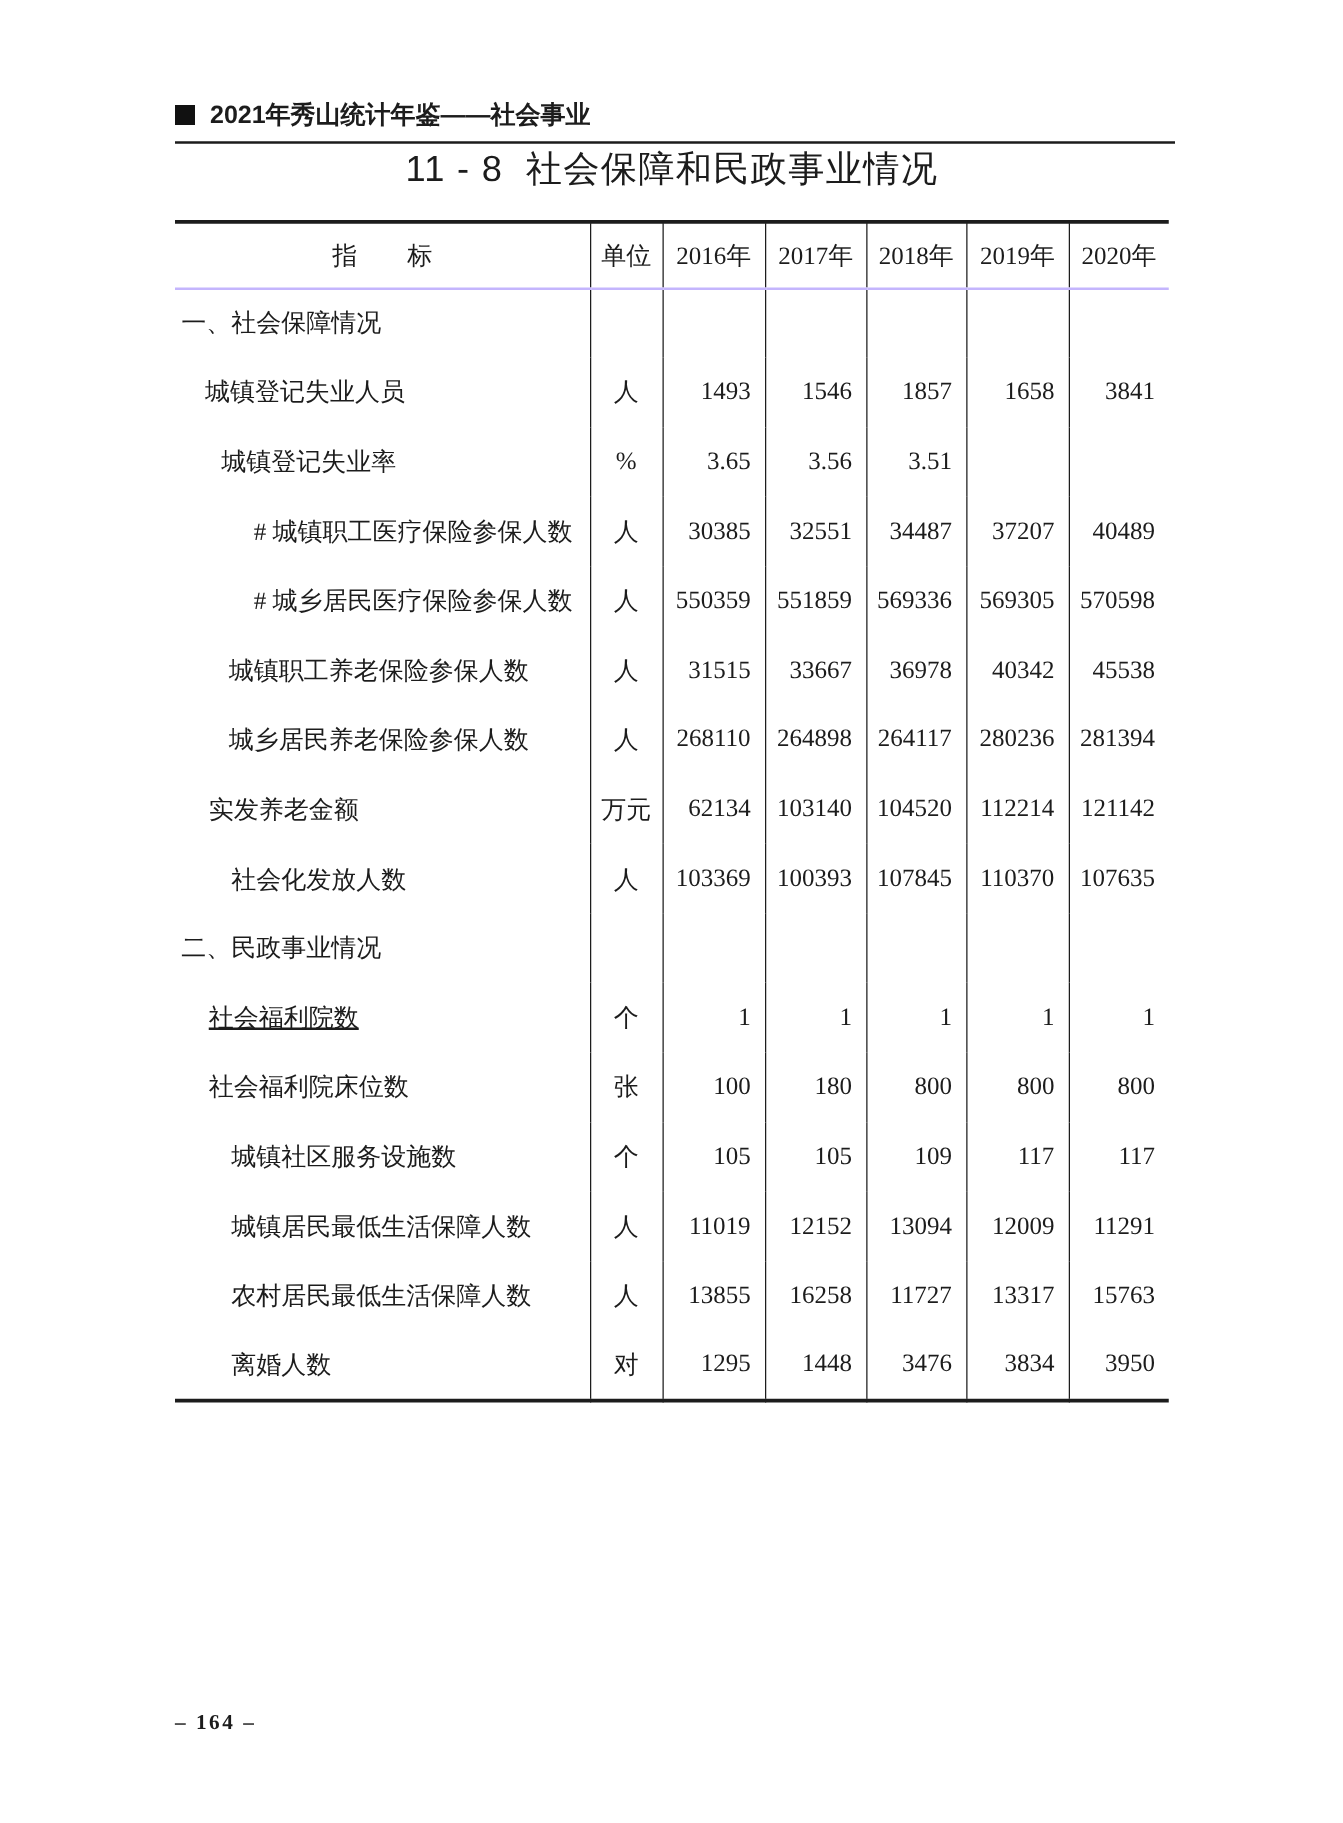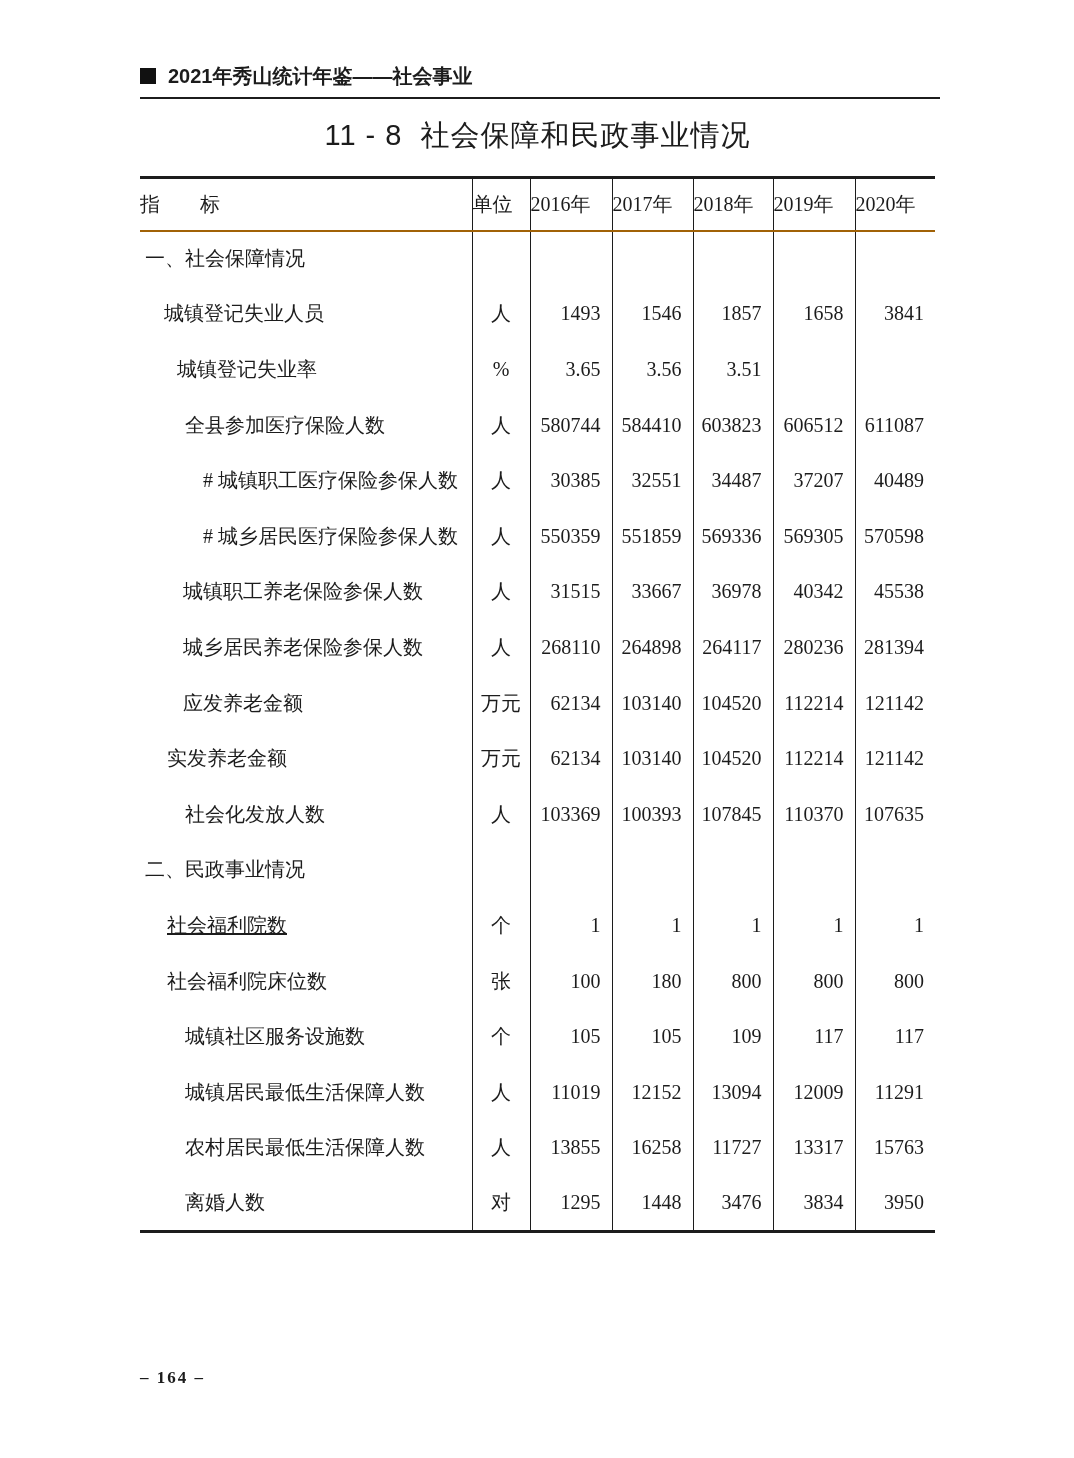--- a/index.html
+++ b/index.html
@@ -5,21 +5,21 @@
   * { margin:0; padding:0; box-sizing:border-box; }
   html,body { width:1074px; height:1458px; background:#ffffff; }
   body {
     position:relative;
     font-family:"Liberation Serif","DejaVu Serif",serif;
     color:#1c1c1c;
   }
 
   
   .page-header {
-    position:absolute; left:140px; top:64px; width:800px;
+    position:absolute; left:140px; top:80px; width:800px;
     border-bottom:2px solid #1c1c1c;
     padding-bottom:9px;
     font-family:"Liberation Sans","DejaVu Sans",sans-serif;
     font-weight:bold; font-size:20px; line-height:24px;
     display:flex; align-items:center;
   }
   .marker {
     width:16px; height:16px; background:#111;
     display:inline-block; margin-right:12px; flex:0 0 auto;
   }
@@ -42,22 +42,22 @@
     font-size:20px;
   }
   table.stats th, table.stats td {
     border-right:1.5px solid #1c1c1c;
     font-weight:normal;
     vertical-align:middle;
   }
   table.stats th:last-child, table.stats td:last-child { border-right:none; }
   table.stats thead th {
     height:53px;
-    border-bottom:2px solid #a16207;
-    text-align:left;
+    border-bottom:2px solid #c4b5fd;
+    text-align:center;
   }
   table.stats tbody td { height:55.6px; }
   td.c-label { text-align:left; white-space:pre; }
   td.c-unit  { text-align:center; }
   td.c-val   { text-align:right; padding-right:11px; }
 
   
   .page-number {
     position:absolute; left:140px; top:1368px;
     font-size:17px; letter-spacing:2px; white-space:pre;font-weight:bold;
@@ -116,29 +116,20 @@
       <tr>
         <td class="c-label" style="padding-left: 37px;">城镇登记失业率</td>
         <td class="c-unit">%</td>
         <td class="c-val">3.65</td>
         <td class="c-val">3.56</td>
         <td class="c-val">3.51</td>
         <td class="c-val"></td>
         <td class="c-val"></td>
       </tr>
       <tr>
-        <td class="c-label" style="padding-left: 45px;">全县参加医疗保险人数</td>
-        <td class="c-unit">人</td>
-        <td class="c-val">580744</td>
-        <td class="c-val">584410</td>
-        <td class="c-val">603823</td>
-        <td class="c-val">606512</td>
-        <td class="c-val">611087</td>
-      </tr>
-      <tr>
         <td class="c-label" style="padding-left: 63px;"># 城镇职工医疗保险参保人数</td>
         <td class="c-unit">人</td>
         <td class="c-val">30385</td>
         <td class="c-val">32551</td>
         <td class="c-val">34487</td>
         <td class="c-val">37207</td>
         <td class="c-val">40489</td>
       </tr>
       <tr>
         <td class="c-label" style="padding-left: 63px;"># 城乡居民医疗保险参保人数</td>
@@ -159,29 +150,20 @@
         <td class="c-val">45538</td>
       </tr>
       <tr>
         <td class="c-label" style="padding-left: 43px;">城乡居民养老保险参保人数</td>
         <td class="c-unit">人</td>
         <td class="c-val">268110</td>
         <td class="c-val">264898</td>
         <td class="c-val">264117</td>
         <td class="c-val">280236</td>
         <td class="c-val">281394</td>
-      </tr>
-      <tr>
-        <td class="c-label" style="padding-left: 43px;">应发养老金额</td>
-        <td class="c-unit">万元</td>
-        <td class="c-val">62134</td>
-        <td class="c-val">103140</td>
-        <td class="c-val">104520</td>
-        <td class="c-val">112214</td>
-        <td class="c-val">121142</td>
       </tr>
       <tr>
         <td class="c-label" style="padding-left: 27px;">实发养老金额</td>
         <td class="c-unit">万元</td>
         <td class="c-val">62134</td>
         <td class="c-val">103140</td>
         <td class="c-val">104520</td>
         <td class="c-val">112214</td>
         <td class="c-val">121142</td>
       </tr>

